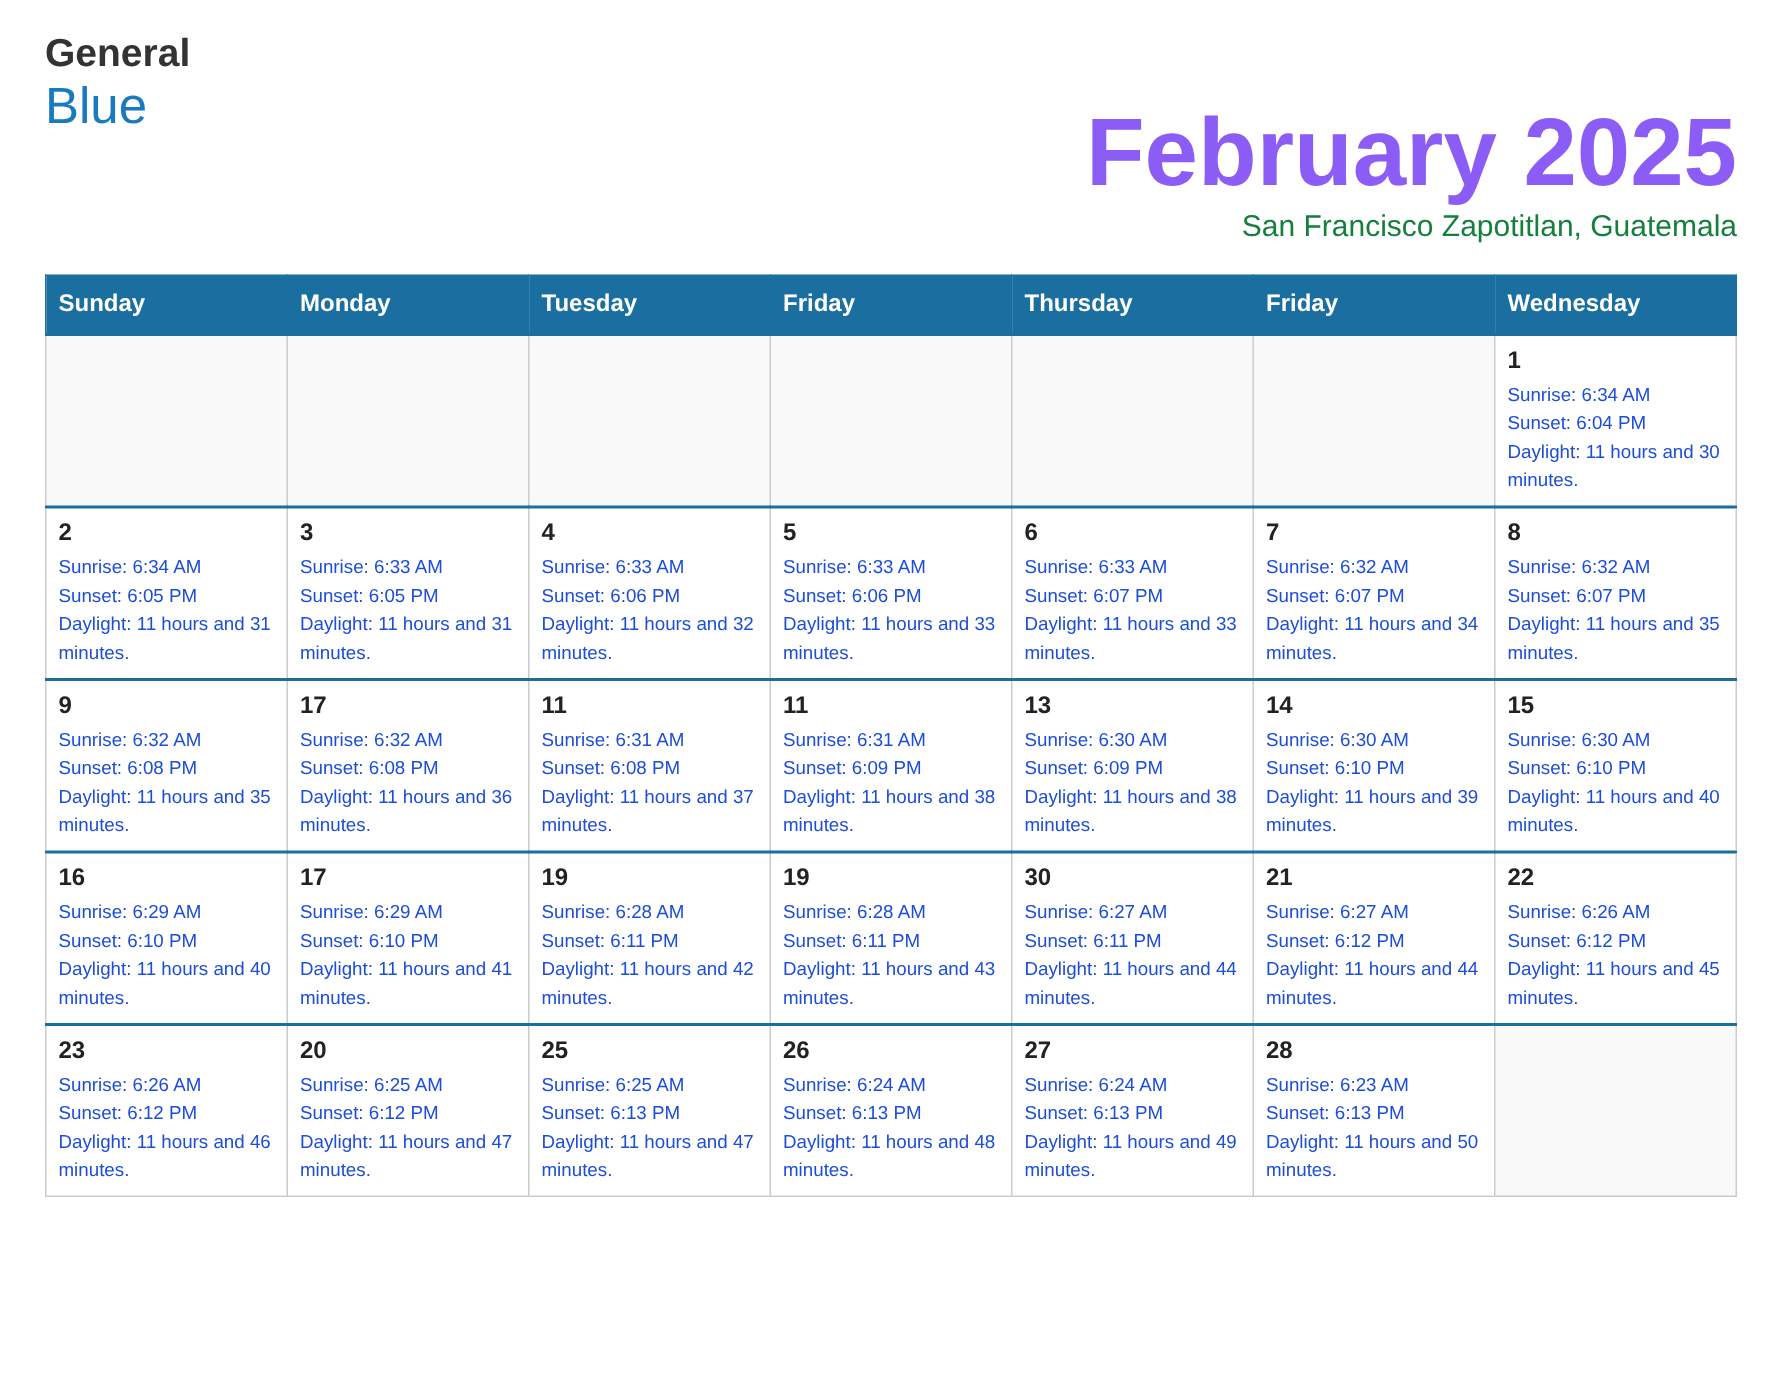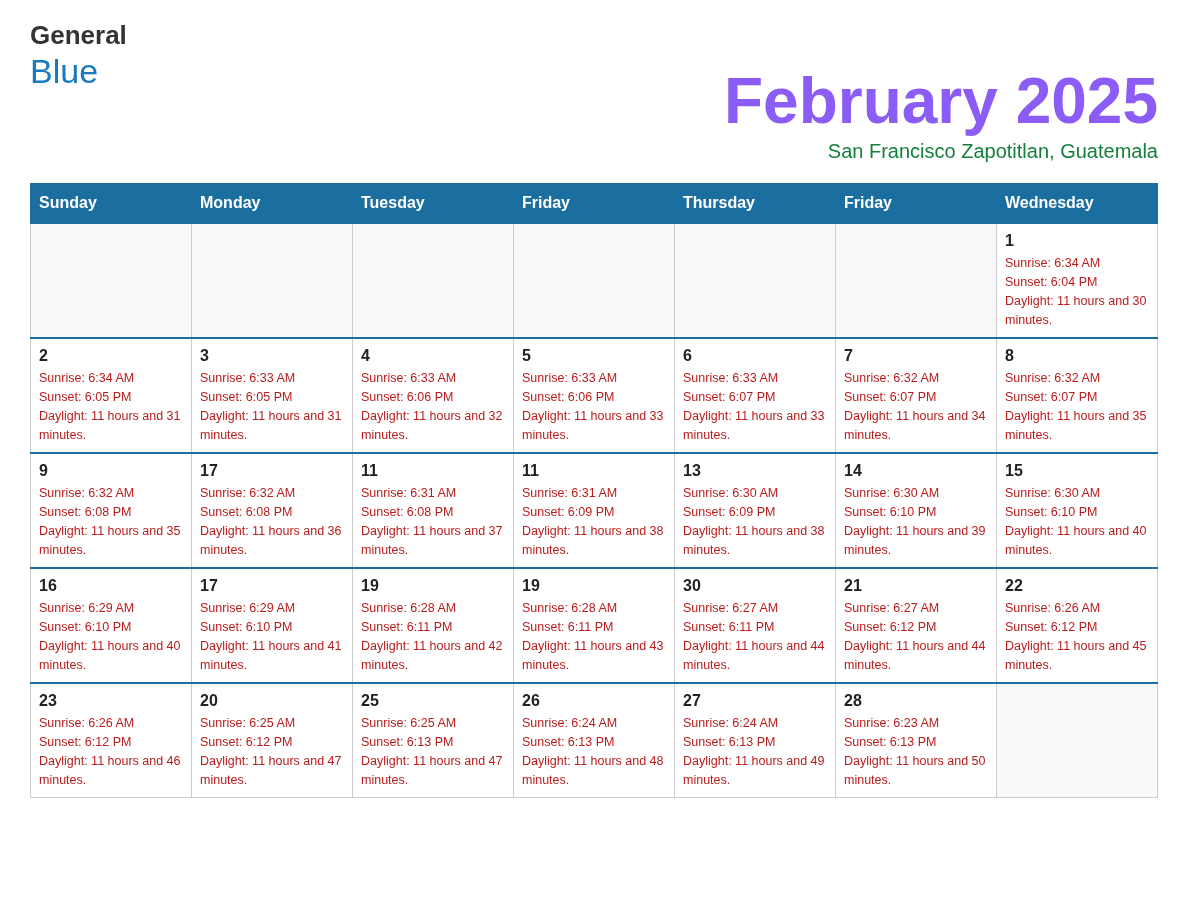--- a/index.html
+++ b/index.html
@@ -68,21 +68,21 @@
     }
     .day-number {
       font-size: 16px;
       font-weight: bold;
       color: #222;
       display: block;
       margin-bottom: 4px;
     }
     .day-info {
       font-size: 12.5px;
-      color: #b91c1c;
+      color: #1d4ed8;
       line-height: 1.5;
     }
     .empty-cell {
       background: #f9f9f9;
     }
   </style>
 </head>
 <body>
 
 <div class="header">

